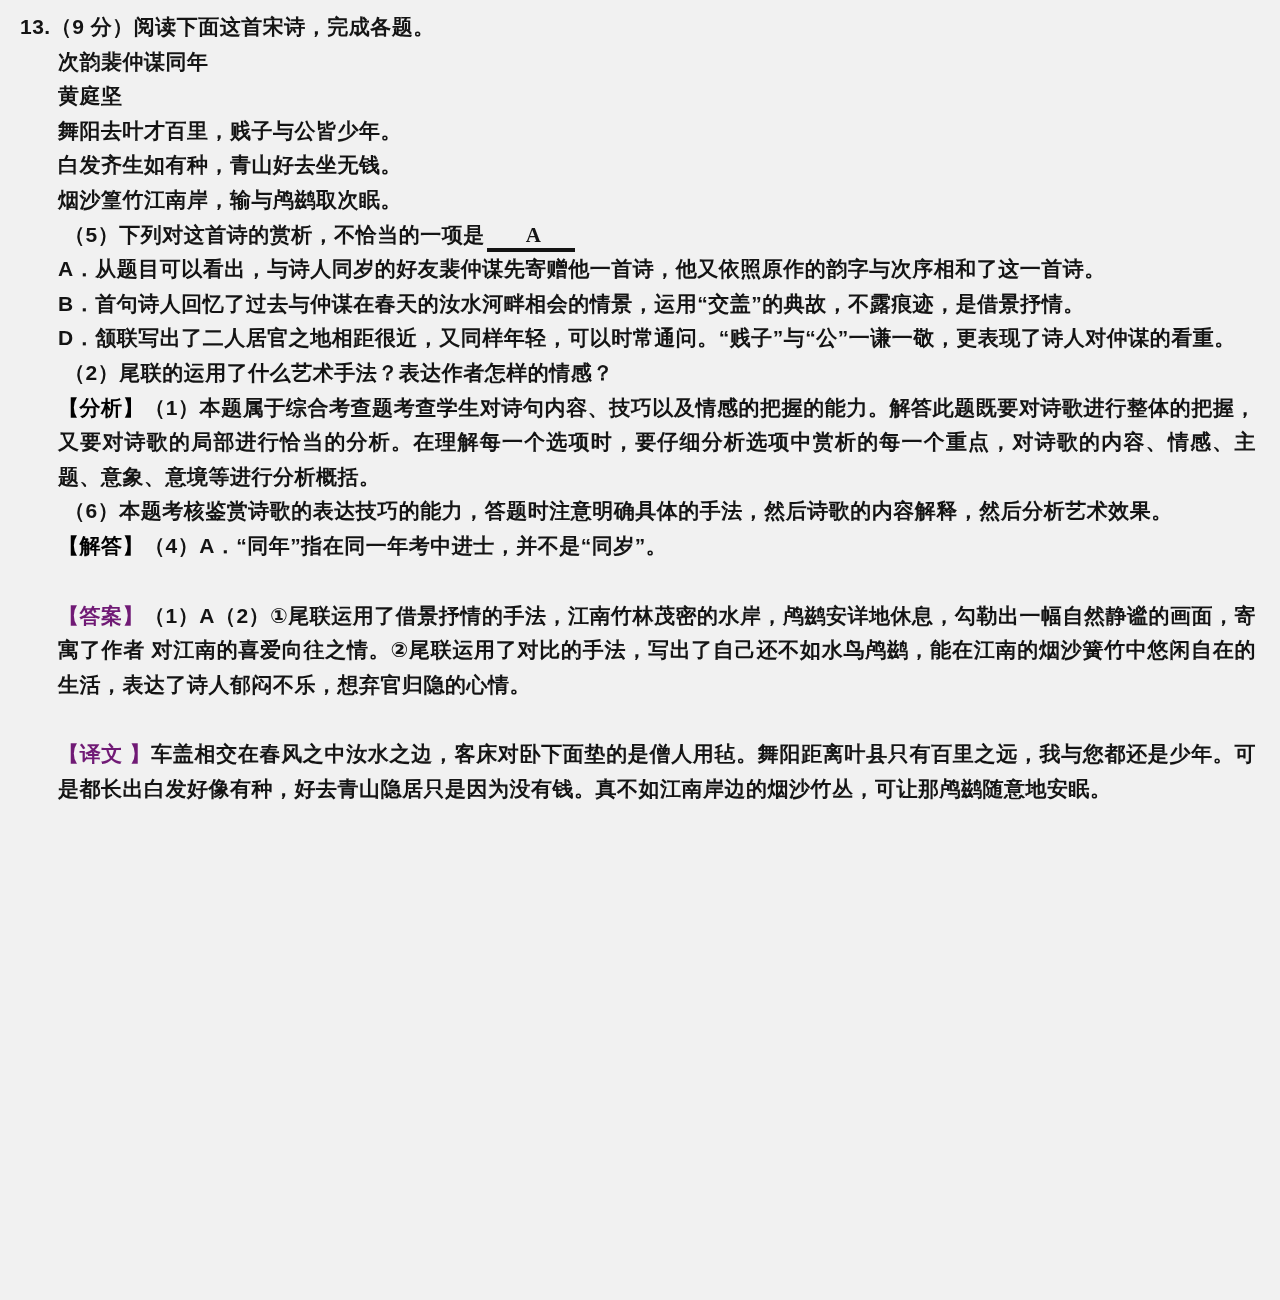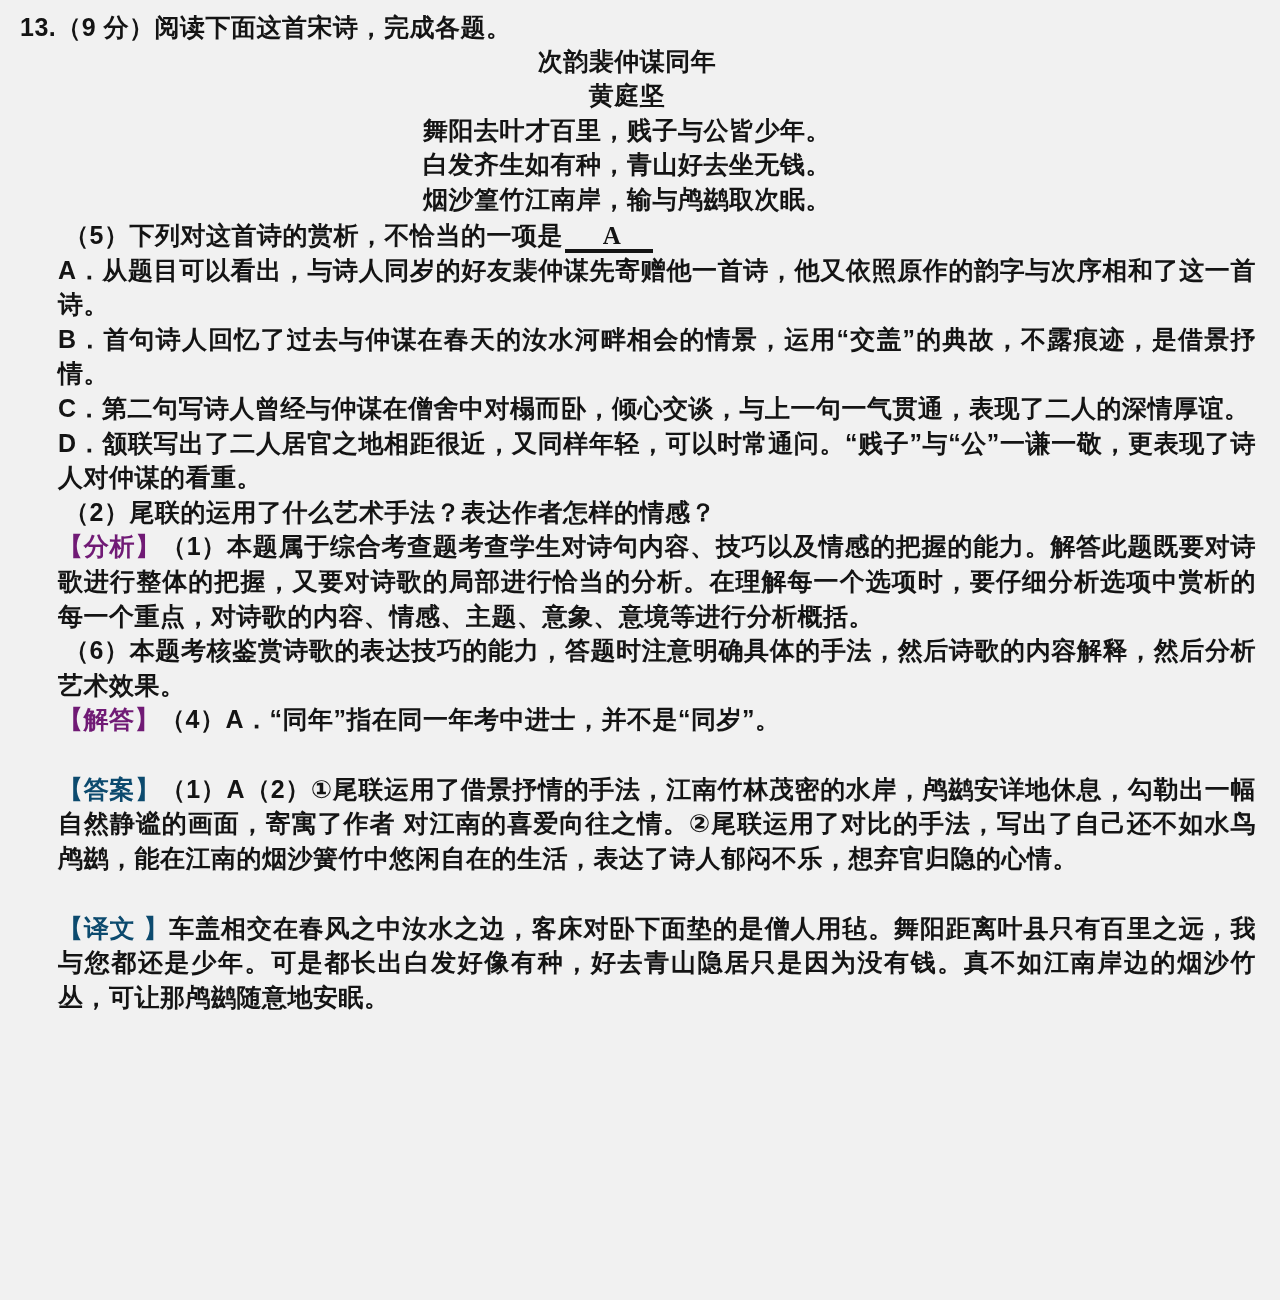--- a/index.html
+++ b/index.html
@@ -8,33 +8,33 @@
     background: #f1f1f1;
   }
   .page {
     width: 1280px;
     min-height: 1300px;
     box-sizing: border-box;
     padding: 10px 24px 18px 58px;
     background: #f1f1f1;
     font-family: "Liberation Sans", "DejaVu Sans", sans-serif;
     font-weight: 700;
-    font-size: 25px;
+    font-size: 21px;
     line-height: 34.6px;
     color: #141414;
     letter-spacing: 0.5px;
   }
   p { margin: 0; padding: 0; text-align: justify; }
   .q-header {
     margin-left: -38px;
   }
-  .center { text-align: center; font-family: Liberation Serif, serif; }
+  .center { text-align: left; font-family: Liberation Serif, serif; }
   .poem-block { margin-right: 60px; }
-  .label-blue { color: #701a75; }
-  .label-black { color: #0c4a6e; }
+  .label-blue { color: #000000; }
+  .label-black { color: #701a75; }
   .indent-sm { text-indent: 6px; }
   .answer-blank {
     display: inline-block;
     min-width: 88px;
     text-align: center;
     border-bottom: 4px solid #141414;
     font-family: "Liberation Serif", "DejaVu Serif", serif;
     line-height: 26px;
     margin-left: 2px;
   }
@@ -54,21 +54,20 @@
     <p class="center">舞阳去叶才百里，贱子与公皆少年。</p>
     <p class="center">白发齐生如有种，青山好去坐无钱。</p>
     <p class="center">烟沙篁竹江南岸，输与鸬鹚取次眠。</p>
   </div>
 
 
   <p class="indent-sm"><span>（5）下列对这首诗的赏析，不恰当的一项是</span><span class="answer-blank latin-serif">A</span></p>
 
   <p>A．从题目可以看出，与诗人同岁的好友裴仲谋先寄赠他一首诗，他又依照原作的韵字与次序相和了这一首诗。</p>
   <p>B．首句诗人回忆了过去与仲谋在春天的汝水河畔相会的情景，运用“交盖”的典故，不露痕迹，是借景抒情。</p>
-  <p>C．第二句写诗人曾经与仲谋在僧舍中对榻而卧，倾心交谈，与上一句一气贯通，表现了二人的深情厚谊。</p>
   <p>D．颔联写出了二人居官之地相距很近，又同样年轻，可以时常通问。“贱子”与“公”一谦一敬，更表现了诗人对仲谋的看重。</p>
 
   <p class="indent-sm">（2）尾联的运用了什么艺术手法？表达作者怎样的情感？</p>
 
   <p><span class="label-blue">【分析】</span><span>（1）本题属于综合考查题考查学生对诗句内容、技巧以及情感的把握的能力。解答此题既要对诗歌进行整体的把握，又要对诗歌的局部进行恰当的分析。在理解每一个选项时，要仔细分析选项中赏析的每一个重点，对诗歌的内容、情感、主题、意象、意境等进行分析概括。</span></p>
   <p class="indent-sm">（6）本题考核鉴赏诗歌的表达技巧的能力，答题时注意明确具体的手法，然后诗歌的内容解释，然后分析艺术效果。</p>
 
   <p><span class="label-blue">【解答】</span><span>（4）A．“同年”指在同一年考中进士，并不是“同岁”。</span></p>
 
   <p class="gap-block"><span class="label-black">【答案】</span><span>（1）A（2）①尾联运用了借景抒情的手法，江南竹林茂密的水岸，鸬鹚安详地休息，勾勒出一幅自然静谧的画面，寄寓了作者 对江南的喜爱向往之情。②尾联运用了对比的手法，写出了自己还不如水鸟鸬鹚，能在江南的烟沙簧竹中悠闲自在的生活，表达了诗人郁闷不乐，想弃官归隐的心情。</span></p>

